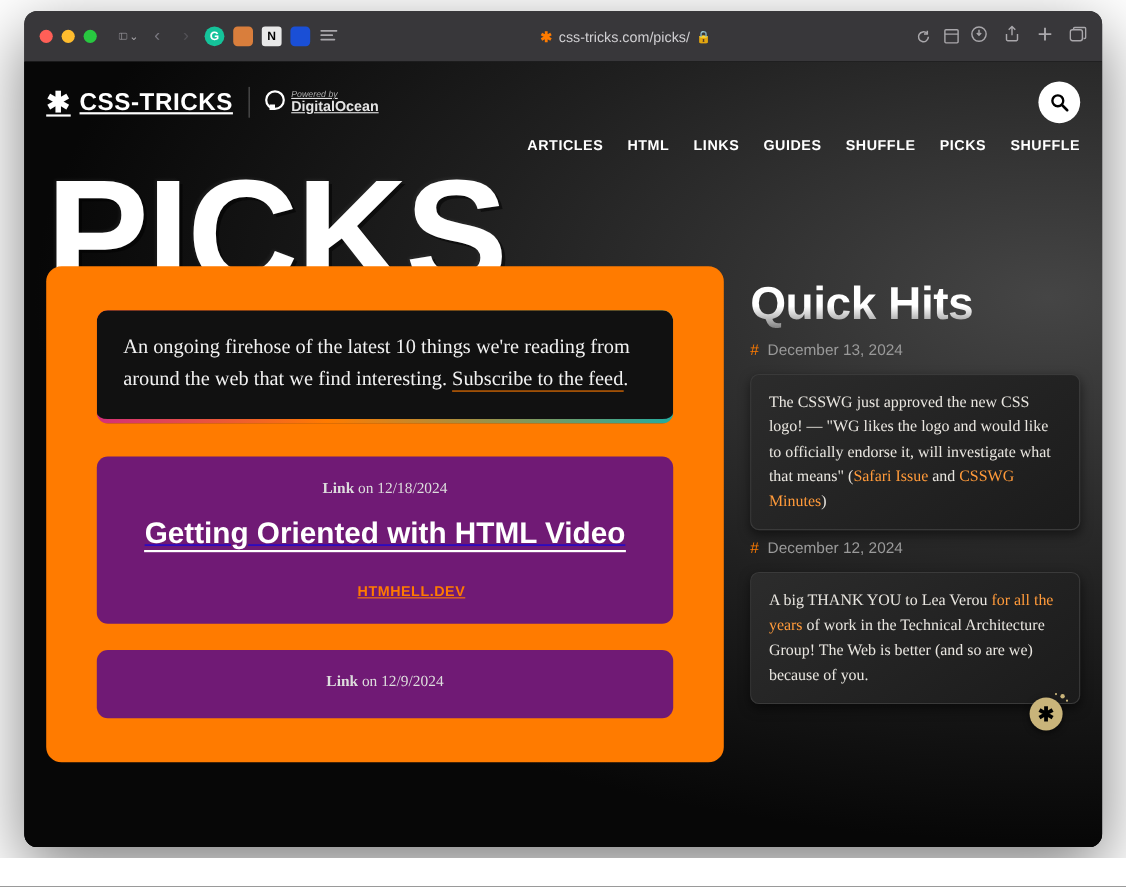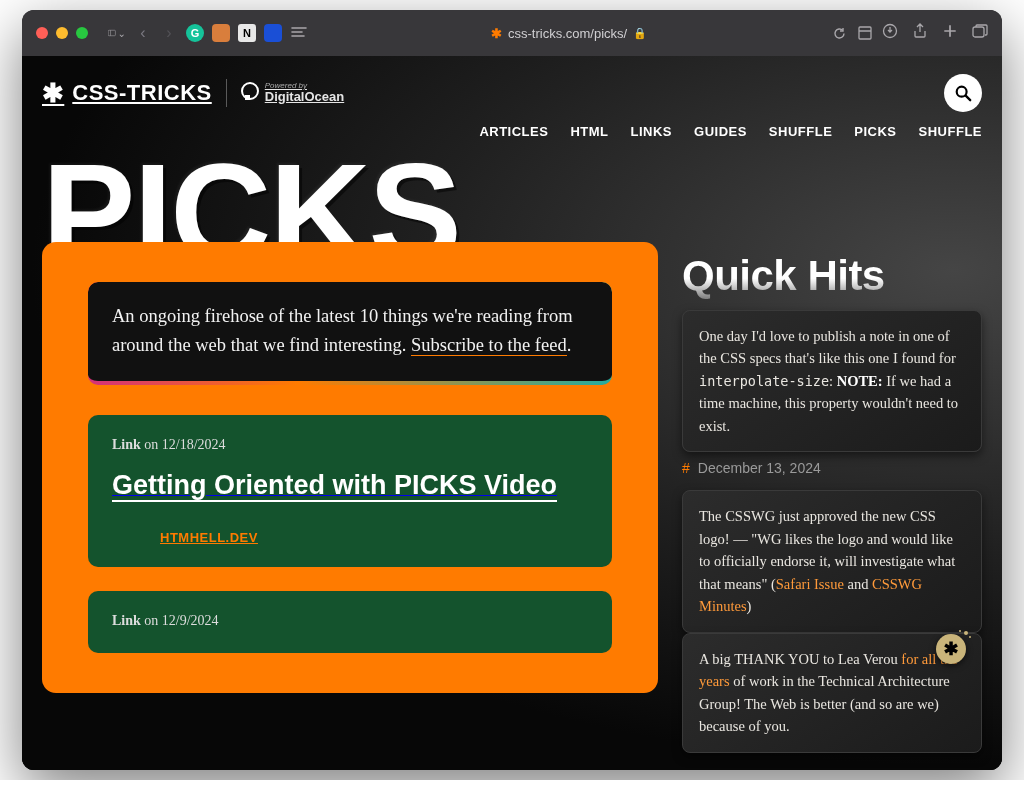--- a/index.html
+++ b/index.html
@@ -170,24 +170,25 @@
     font-size: 18.5px;
     line-height: 1.55;
   }
   .intro-card a {
     color: #f2f2f2;
     text-decoration: none;
     border-bottom: 1.5px solid #ff7b00;
   }
 
   .pick-card {
-    background: #14532d;
+    background: #701a75;
     border-radius: 10px;
     padding: 22px 24px;
     margin-bottom: 24px;
+    text-align: center;
   }
   .pick-meta {
     color: #ddd;
     font-family: Georgia, serif;
     font-size: 14px;
     margin-bottom: 14px;
   }
   .pick-meta .type { font-weight: 700; }
   .pick-title {
     color: #fff;
@@ -387,40 +388,40 @@
             <div class="intro-card">
               <p>
                 <span>An ongoing firehose of the latest 10 things we're reading from around the web that we find interesting. </span><a href="#">Subscribe to the feed</a><span>.</span>
               </p>
             </div>
 
             <article class="pick-card">
               <div class="pick-meta">
                 <span class="type">Link</span><span> on </span><span>12/18/2024</span>
               </div>
-              <a href="#"><span class="pick-title">Getting Oriented with PICKS Video</span></a>
+              <a href="#"><span class="pick-title">Getting Oriented with HTML Video</span></a>
               <a href="#" class="pick-domain">HTMHELL.DEV</a>
             </article>
 
             <article class="pick-card" style="margin-bottom:0;padding-bottom:10px;">
               <div class="pick-meta">
                 <span class="type">Link</span><span> on </span><span>12/9/2024</span>
               </div>
             </article>
 
           </div>
         </div>
 
         <aside class="col-right">
           <h2 class="qh-title">Quick Hits</h2>
 
-          <div class="qh-card">One day I'd love to publish a note in one of the CSS specs that's like this one I found for <code>interpolate-size</code>: <strong>NOTE:</strong> If we had a time machine, this property wouldn't need to exist.</div>
           <div class="qh-date"><span class="hash">#</span><span>December 13, 2024</span></div>
 
           <div class="qh-card">The CSSWG just approved the new CSS logo! — "WG likes the logo and would like to officially endorse it, will investigate what that means" (<a href="#">Safari Issue</a> and <a href="#">CSSWG Minutes</a>)</div>
+          <div class="qh-date"><span class="hash">#</span><span>December 12, 2024</span></div>
 
           <div class="qh-card">A big THANK YOU to Lea Verou <a href="#">for all the years</a> of work in the Technical Architecture Group! The Web is better (and so are we) because of you.</div>
         </aside>
       </div>
 
     </div>
 
     <div class="float-badge">✱</div>
   </div>
 

